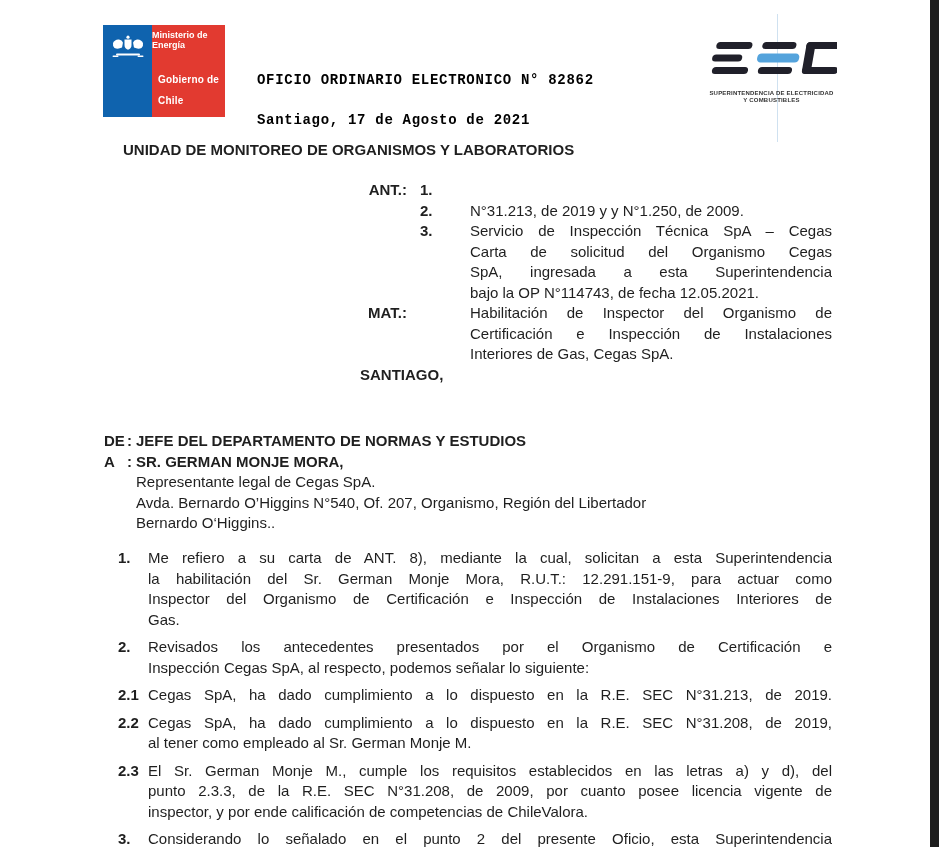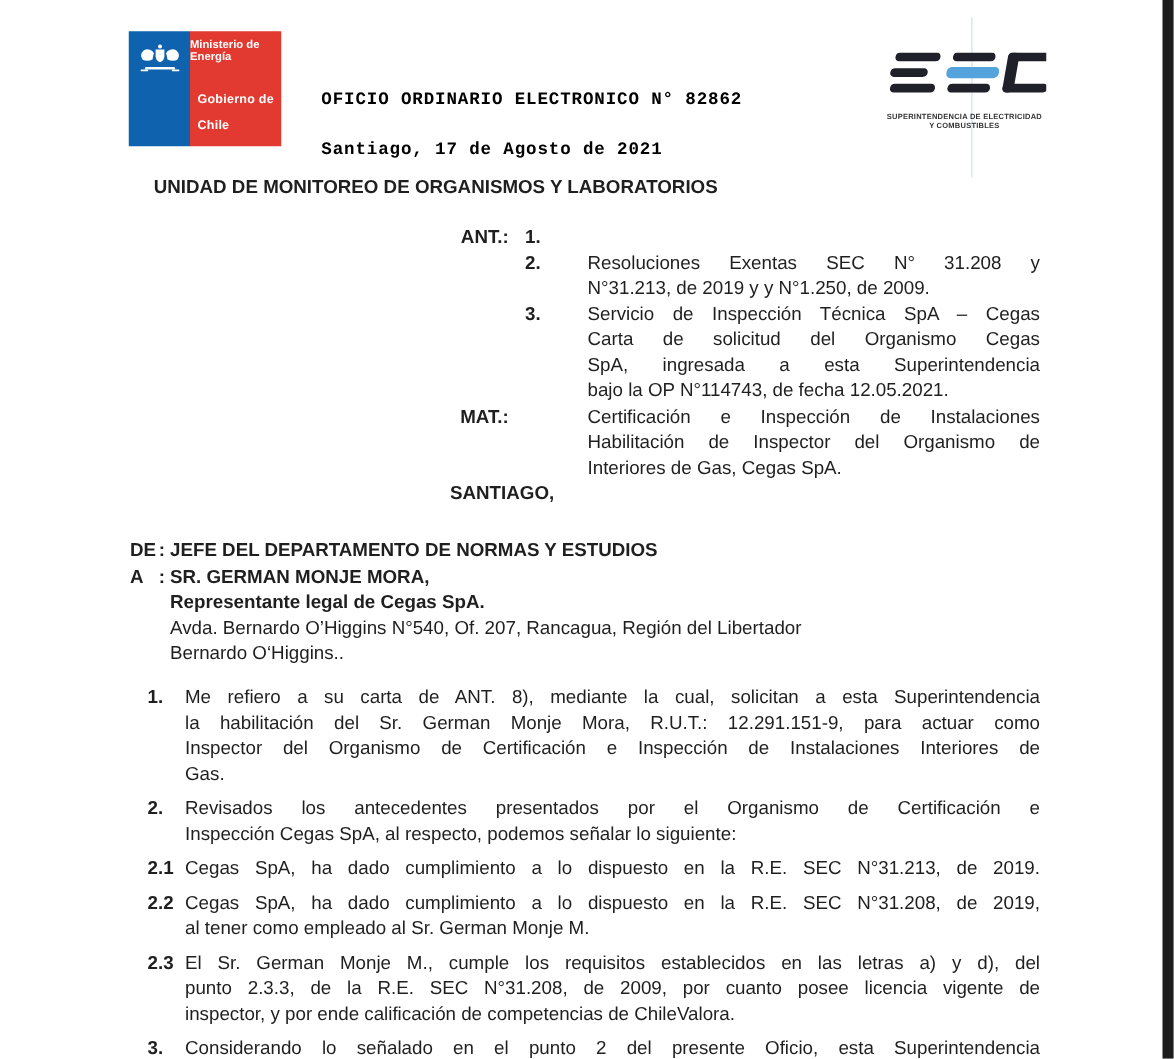--- a/index.html
+++ b/index.html
@@ -32,21 +32,21 @@
   .ref-block{position:absolute;left:364px;top:180px;width:468px;}
   .ref-row{display:grid;grid-template-columns:43px 63px 362px;}
   .ref-label{font-weight:bold;text-align:right;}
   .ref-num{font-weight:bold;padding-left:13px;}
   .city-line{font-weight:bold;margin-left:-4px;margin-top:0;}
   
   .addr-block{position:absolute;left:104px;top:431px;width:714px;line-height:20.5px;}
   .addr-row{display:grid;grid-template-columns:23px 9px auto;}
   .addr-label,.addr-colon,.addr-value{font-weight:bold;}
   .addr-extra{margin-left:32px;}
-  .addr-extra.bold{font-weight:bold;}
+  .addr-extra.bold{font-weight:normal;}
   
   .body-block{position:absolute;left:118px;top:548px;width:714px;}
   .para{display:grid;grid-template-columns:30px 684px;margin-bottom:7px;}
   .para-num{font-weight:bold;}
   
   .tl{text-align:justify;text-align-last:justify;height:20.5px;overflow:hidden;}
   .tl.last{text-align-last:left;}
 </style>
 </head>
 <body>
@@ -108,59 +108,58 @@
 
   <div class="ref-block">
     <div class="ref-row">
       <div class="ref-label">ANT.:</div>
       <div class="ref-num">1.</div>
     </div>
     <div class="ref-row">
       <div class="ref-label"></div>
       <div class="ref-num">2.</div>
       <div class="ref-text">
-          <div class="tl">Resoluciones Exentas SEC N° 31.208 y</div>
           <div class="tl last">N°31.213, de 2019 y y N°1.250, de 2009.</div>
         </div>
     </div>
     <div class="ref-row">
       <div class="ref-label"></div>
       <div class="ref-num">3.</div>
       <div class="ref-text">
           <div class="tl">Servicio de Inspección Técnica SpA – Cegas</div>
           <div class="tl">Carta de solicitud del Organismo Cegas</div>
           <div class="tl">SpA, ingresada a esta Superintendencia</div>
           <div class="tl last">bajo la OP N°114743, de fecha 12.05.2021.</div>
         </div>
     </div>
     <div class="ref-row">
       <div class="ref-label">MAT.:</div>
       <div class="ref-num"></div>
       <div class="ref-text">
+          <div class="tl">Habilitación de Inspector del Organismo de</div>
           <div class="tl">Certificación e Inspección de Instalaciones</div>
-          <div class="tl">Habilitación de Inspector del Organismo de</div>
           <div class="tl last">Interiores de Gas, Cegas SpA.</div>
         </div>
     </div>
     <div class="city-line">SANTIAGO,</div>
   </div>
 
   <div class="addr-block">
     <div class="addr-row">
       <div class="addr-label">DE</div>
       <div class="addr-colon">:</div>
       <div class="addr-value">JEFE DEL DEPARTAMENTO DE NORMAS Y ESTUDIOS</div>
     </div>
     <div class="addr-row">
       <div class="addr-label">A</div>
       <div class="addr-colon">:</div>
       <div class="addr-value">SR. GERMAN MONJE MORA,</div>
     </div>
     <div class="addr-extra bold">Representante legal de Cegas SpA.</div>
-    <div class="addr-extra">Avda. Bernardo O’Higgins N°540, Of. 207, Rancagua, Región del Libertador</div>
+    <div class="addr-extra">Avda. Bernardo O’Higgins N°540, Of. 207, Organismo, Región del Libertador</div>
     <div class="addr-extra">Bernardo O‘Higgins..</div>
   </div>
 
   <div class="body-block">
     <div class="para">
       <div class="para-num">1.</div>
       <div class="para-text">
           <div class="tl">Me refiero a su carta de ANT. 8), mediante la cual, solicitan a esta Superintendencia</div>
           <div class="tl">la habilitación del Sr. German Monje Mora, R.U.T.: 12.291.151-9, para actuar como</div>
           <div class="tl">Inspector del Organismo de Certificación e Inspección de Instalaciones Interiores de</div>

